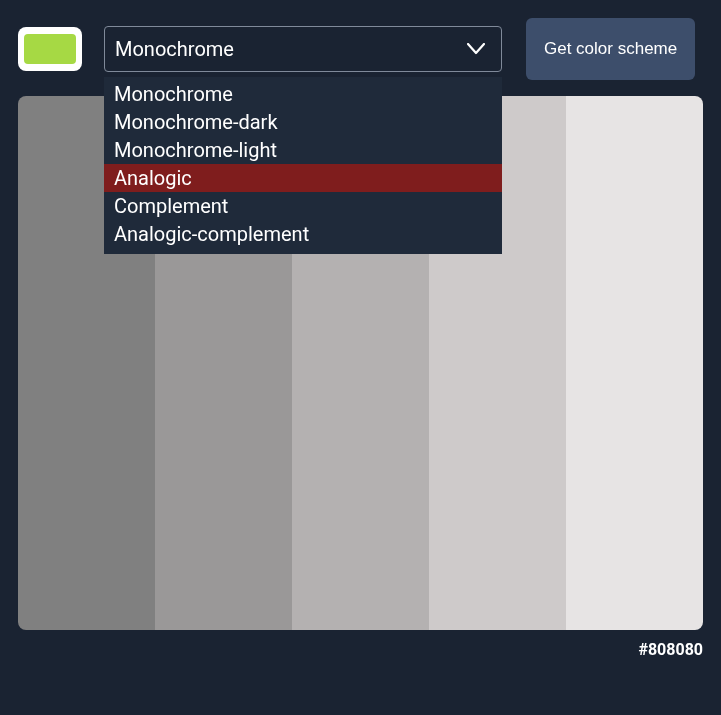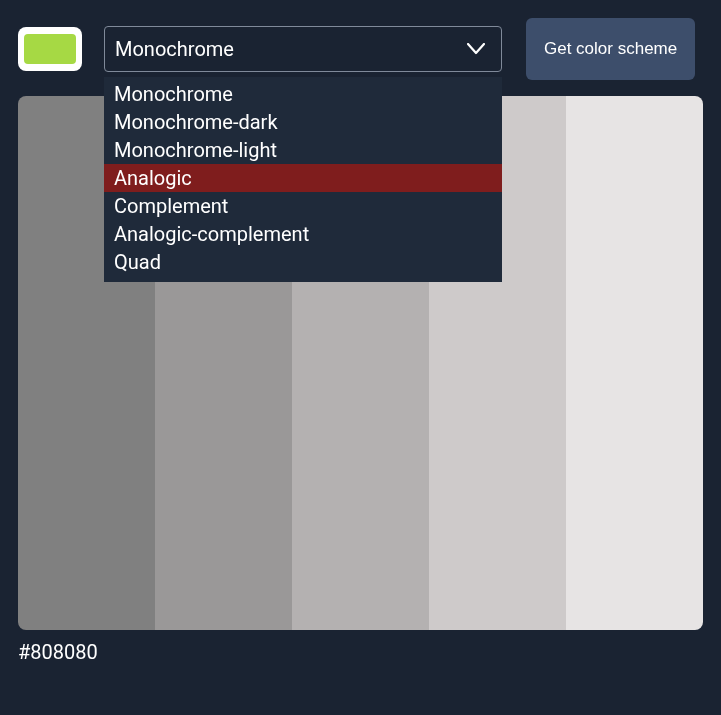--- a/index.html
+++ b/index.html
@@ -109,24 +109,24 @@
       flex: 1;
       height: 100%;
     }
     .hexrow {
       display: flex;
       width: 100%;
       margin-top: 10px;
     }
     .hexcell {
       flex: 1;
-      text-align: left;
+      text-align: right;
       color: #fff;
-      font-weight: 400;
-      font-size: 20px;
+      font-weight: 700;
+      font-size: 16px;
     }
   </style>
 </head>
 <body>
 
 <div class="toolbar">
   <div class="color-swatch">
     <div class="color-swatch-inner" style="background:#a6d944"></div>
   </div>
 
@@ -139,21 +139,20 @@
           </svg>
       </span>
     </div>
     <div class="dropdown" id="dropdown">
         <div class="dropdown-item">Monochrome</div>
         <div class="dropdown-item">Monochrome-dark</div>
         <div class="dropdown-item">Monochrome-light</div>
         <div class="dropdown-item highlighted">Analogic</div>
         <div class="dropdown-item">Complement</div>
         <div class="dropdown-item">Analogic-complement</div>
-        <div class="dropdown-item">Quad</div>
       </div>
   </div>
 
   <button class="get-btn">Get color scheme</button>
 </div>
 
 <div class="palette" id="palette">
     <div class="palette-col" style="background: rgb(128, 128, 128);"></div>
     <div class="palette-col" style="background: rgb(154, 152, 152);"></div>
     <div class="palette-col" style="background: rgb(180, 177, 177);"></div>

